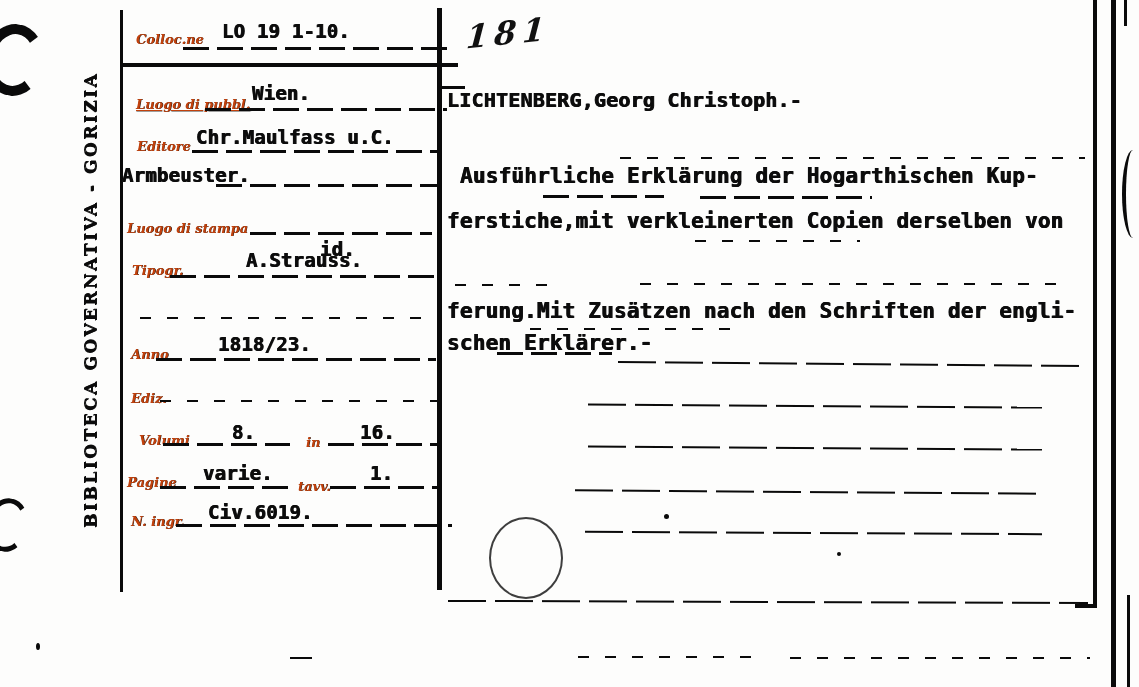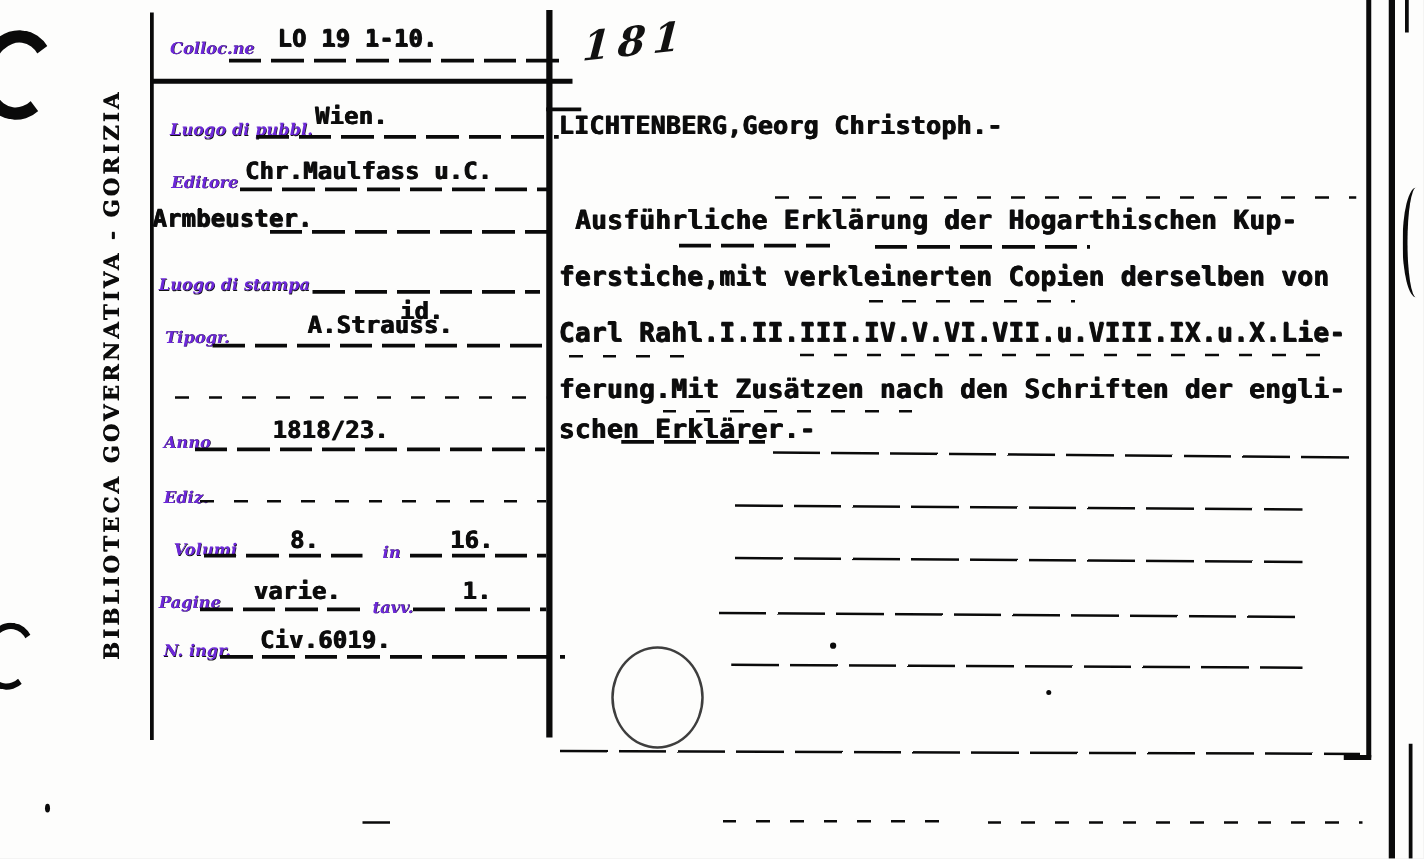--- a/index.html
+++ b/index.html
@@ -12,21 +12,21 @@
   .typed{
     font-family:"DejaVu Sans Mono",monospace;font-weight:bold;color:#0c0c0c;
     text-shadow:0.6px 0.4px 0 #1a1a1a, -0.3px 0.3px 0 #222;
     white-space:nowrap;letter-spacing:0.2px;
   }
   .typed-lg{font-size:21px;}
   .typed-md{font-size:19px;}
   
   .plabel{
     font-family:"DejaVu Serif",serif;font-weight:bold;font-style:italic;
-    font-size:13px;color:#6d28d9;white-space:nowrap;
+    font-size:13px;color:#c2410c;white-space:nowrap;
     text-shadow:0.4px 0.4px 0 #111;
   }
   
   .hr-solid{height:4px;background:#0a0a0a;}
   .hr-heavy{height:3px;background:repeating-linear-gradient(90deg,#0a0a0a 0 26px,rgba(0,0,0,0) 26px 34px);}
   .hr-mixed{height:2px;background:repeating-linear-gradient(90deg,#0a0a0a 0 38px,rgba(0,0,0,0) 38px 47px);}
   .hr-sparse{height:2px;background:repeating-linear-gradient(90deg,#0a0a0a 0 11px,rgba(0,0,0,0) 11px 27px);}
   .vr{width:4px;background:#0a0a0a;}
   .dot{background:#0a0a0a;border-radius:50%;}
   
@@ -67,21 +67,21 @@
   <div id="vstamp" class="abs">BIBLIOTECA GOVERNATIVA - GORIZIA</div>
 
   <div class="abs vr" style="left:120px;top:10px;height:582px;width:3px;"></div>
   <div class="abs vr" style="left:437px;top:8px;height:582px;width:5px;"></div>
   <div class="abs hr-solid" style="left:122px;top:63px;width:336px;"></div>
 
   <div class="abs plabel" style="left:136px;top:32px;">Colloc.ne</div>
   <div class="abs typed typed-md" style="left:222px;top:20px;">LO 19 1-10.</div>
   <div class="abs hr-heavy" style="left:183px;top:47px;width:267px;"></div>
 
-  <div class="abs plabel" style="left:136px;top:97px;">Luogo di pubbl.</div>
+  <div class="abs plabel" style="left:136px;top:97px;text-decoration:underline;">Luogo di pubbl.</div>
   <div class="abs typed typed-md" style="left:252px;top:82px;">Wien.</div>
   <div class="abs hr-heavy" style="left:205px;top:108px;width:242px;"></div>
 
   <div class="abs plabel" style="left:137px;top:139px;">Editore</div>
   <div class="abs typed typed-md" style="left:196px;top:126px;">Chr.Maulfass u.C.</div>
   <div class="abs hr-heavy" style="left:192px;top:150px;width:246px;"></div>
   <div class="abs typed typed-md" style="left:122px;top:164px;">Armbeuster.</div>
   <div class="abs hr-heavy" style="left:216px;top:184px;width:222px;"></div>
 
   <div class="abs plabel" style="left:127px;top:221px;">Luogo di stampa</div>
@@ -119,21 +119,20 @@
   <div class="abs typed typed-md" style="left:208px;top:501px;">Civ.6019.</div>
   <div class="abs hr-heavy" style="left:176px;top:524px;width:276px;"></div>
 
   <div id="hand-note" class="abs" style="left:466px;top:14px;">181</div>
 
   <div class="abs hr-solid" style="left:437px;top:86px;width:28px;height:3px;"></div>
   <div class="abs typed typed-lg" style="left:447px;top:88px;font-size:20px;">LICHTENBERG,Georg Christoph.-</div>
 
   <div class="abs typed typed-lg" style="left:460px;top:164px;">Ausführliche Erklärung der Hogarthischen Kup-</div>
   <div class="abs typed typed-lg" style="left:447px;top:209px;">ferstiche,mit verkleinerten Copien derselben von</div>
-  <div class="abs typed typed-lg" style="left:447px;top:254px;">Carl Rahl.I.II.III.IV.V.VI.VII.u.VIII.IX.u.X.Lie-</div>
   <div class="abs typed typed-lg" style="left:447px;top:299px;">ferung.Mit Zusätzen nach den Schriften der engli-</div>
   <div class="abs typed typed-lg" style="left:447px;top:331px;">schen Erklärer.-</div>
 
   <div class="abs hr-sparse" style="left:620px;top:157px;width:465px;"></div>
   <div class="abs hr-heavy" style="left:543px;top:195px;width:121px;"></div>
   <div class="abs hr-heavy" style="left:700px;top:196px;width:172px;"></div>
   <div class="abs hr-sparse" style="left:695px;top:240px;width:165px;"></div>
   <div class="abs hr-sparse" style="left:455px;top:284px;width:105px;"></div>
   <div class="abs hr-sparse" style="left:640px;top:283px;width:422px;"></div>
   <div class="abs hr-sparse" style="left:530px;top:328px;width:205px;"></div>

